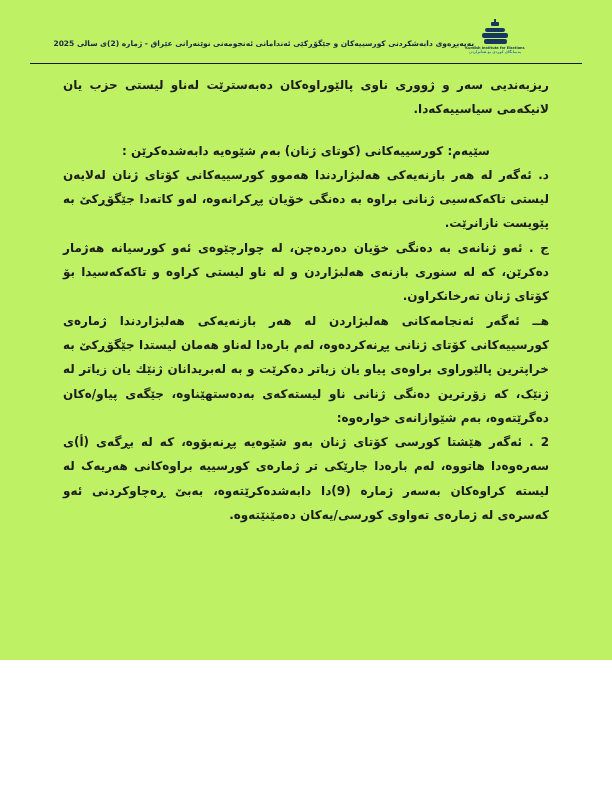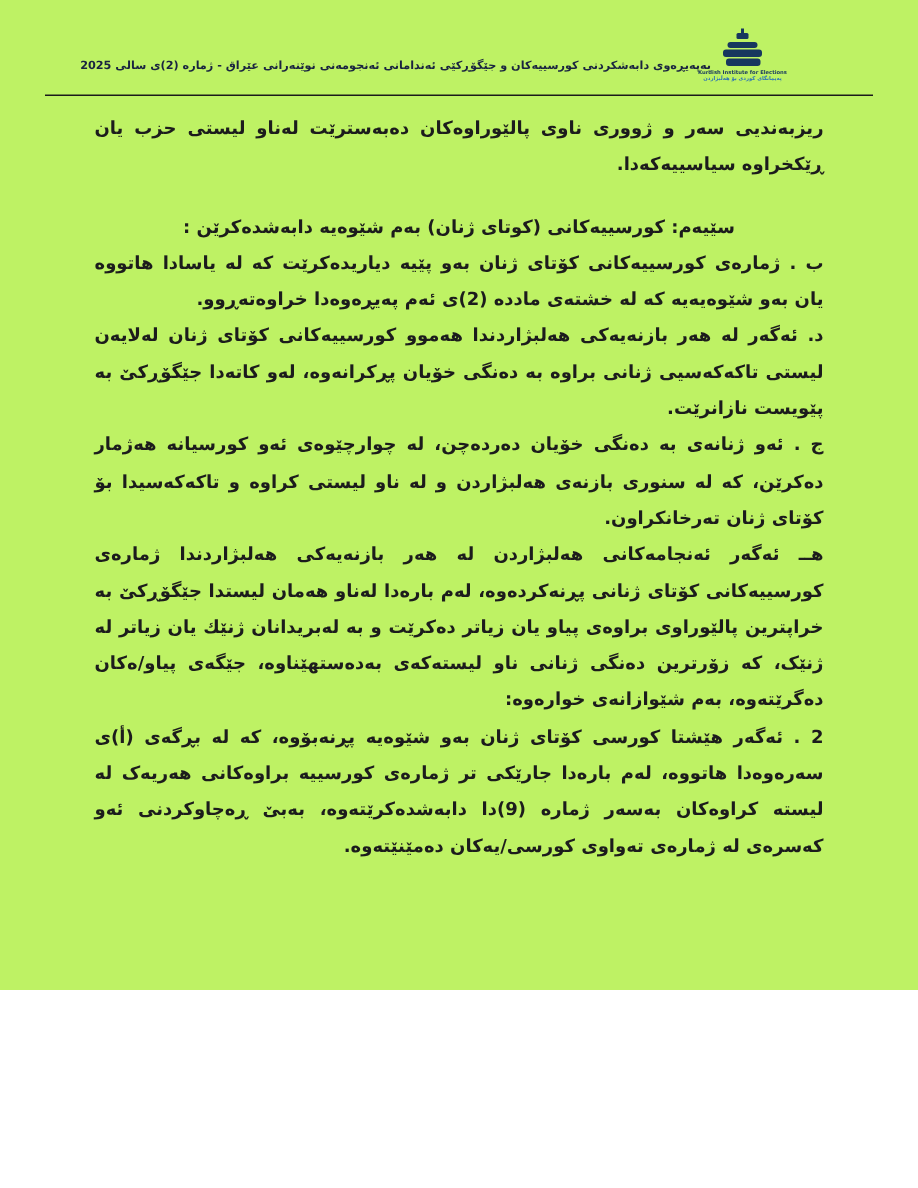--- a/index.html
+++ b/index.html
@@ -97,26 +97,25 @@
         <div class="l2">پەیمانگای کوردی بۆ هەڵبژاردن</div>
       </div>
     </div>
     <div class="header-title">بەپەیڕەوی دابەشکردنی کورسییەکان و جێگۆڕکێی ئەندامانی ئەنجومەنی نوێنەرانی عێراق - ژمارە (2)ی سالی 2025</div>
   </div>
 
   <div class="divider"></div>
 
   <div class="body">
 
-    <p class="para">ریزبەندیی سەر و ژووری ناوی پالێوراوەکان دەبەسترێت لەناو لیستی حزب یان ڕێکخراوە سیاسییەکەدا.</p>
+    <p class="para">ریزبەندیی سەر و ژووری ناوی پالێوراوەکان دەبەسترێت لەناو لیستی حزب یان لانیکەمی سیاسییەکەدا.</p>
 
     <p class="section-heading">سێیەم: کورسییەکانی (کوتای ژنان) بەم شێوەیە دابەشدەکرێن :</p>
 
 
-    <p class="para"><span class="marker">ب . </span><span>ژمارەی کورسییەکانی کۆتای ژنان بەو پێیە دیاریدەکرێت کە لە یاسادا هاتووە یان بەو شێوەیەیە کە لە خشتەی ماددە (2)ی ئەم پەیڕەوەدا خراوەتەڕوو.</span></p>
 
     <p class="para"><span class="marker">د. </span><span>ئەگەر لە هەر بازنەیەکی هەلبژاردندا هەموو کورسییەکانی کۆتای ژنان لەلایەن لیستی تاکەکەسیی ژنانی براوە بە دەنگی خۆیان پڕکرانەوە، لەو کاتەدا جێگۆڕکێ بە پێویست نازانرێت.</span></p>
 
     <p class="para"><span class="marker">ج . </span><span>ئەو ژنانەی بە دەنگی خۆیان دەردەچن، لە چوارچێوەی ئەو کورسیانە هەژمار دەکرێن، کە لە سنوری بازنەی هەلبژاردن و لە ناو لیستی کراوە و تاکەکەسیدا بۆ کۆتای ژنان تەرخانکراون.</span></p>
 
     <p class="para"><span class="marker">هــ </span><span>ئەگەر ئەنجامەکانی هەلبژاردن لە هەر بازنەیەکی هەلبژاردندا ژمارەی کورسییەکانی کۆتای ژنانی پڕنەکردەوە، لەم بارەدا لەناو هەمان لیستدا جێگۆڕکێ بە خراپترین پالێوراوی براوەی پیاو یان زیاتر دەکرێت و بە لەبریدانان ژنێك یان زیاتر لە ژنێک، کە زۆرترین دەنگی ژنانی ناو لیستەکەی بەدەستهێناوە، جێگەی پیاو/ەکان دەگرێتەوە، بەم شێوازانەی خوارەوە:</span></p>
 
 
     <p class="para"><span class="marker">2 . </span><span>ئەگەر هێشتا کورسی کۆتای ژنان بەو شێوەیە پڕنەبۆوە، کە لە بڕگەی (أ)ی سەرەوەدا هاتووە، لەم بارەدا جارێکی تر ژمارەی کورسییە براوەکانی هەریەک لە لیستە کراوەکان بەسەر ژمارە (9)دا دابەشدەکرێتەوە، بەبێ ڕەچاوکردنی ئەو کەسرەی لە ژمارەی تەواوی کورسی/یەکان دەمێنێتەوە.</span></p>
 

